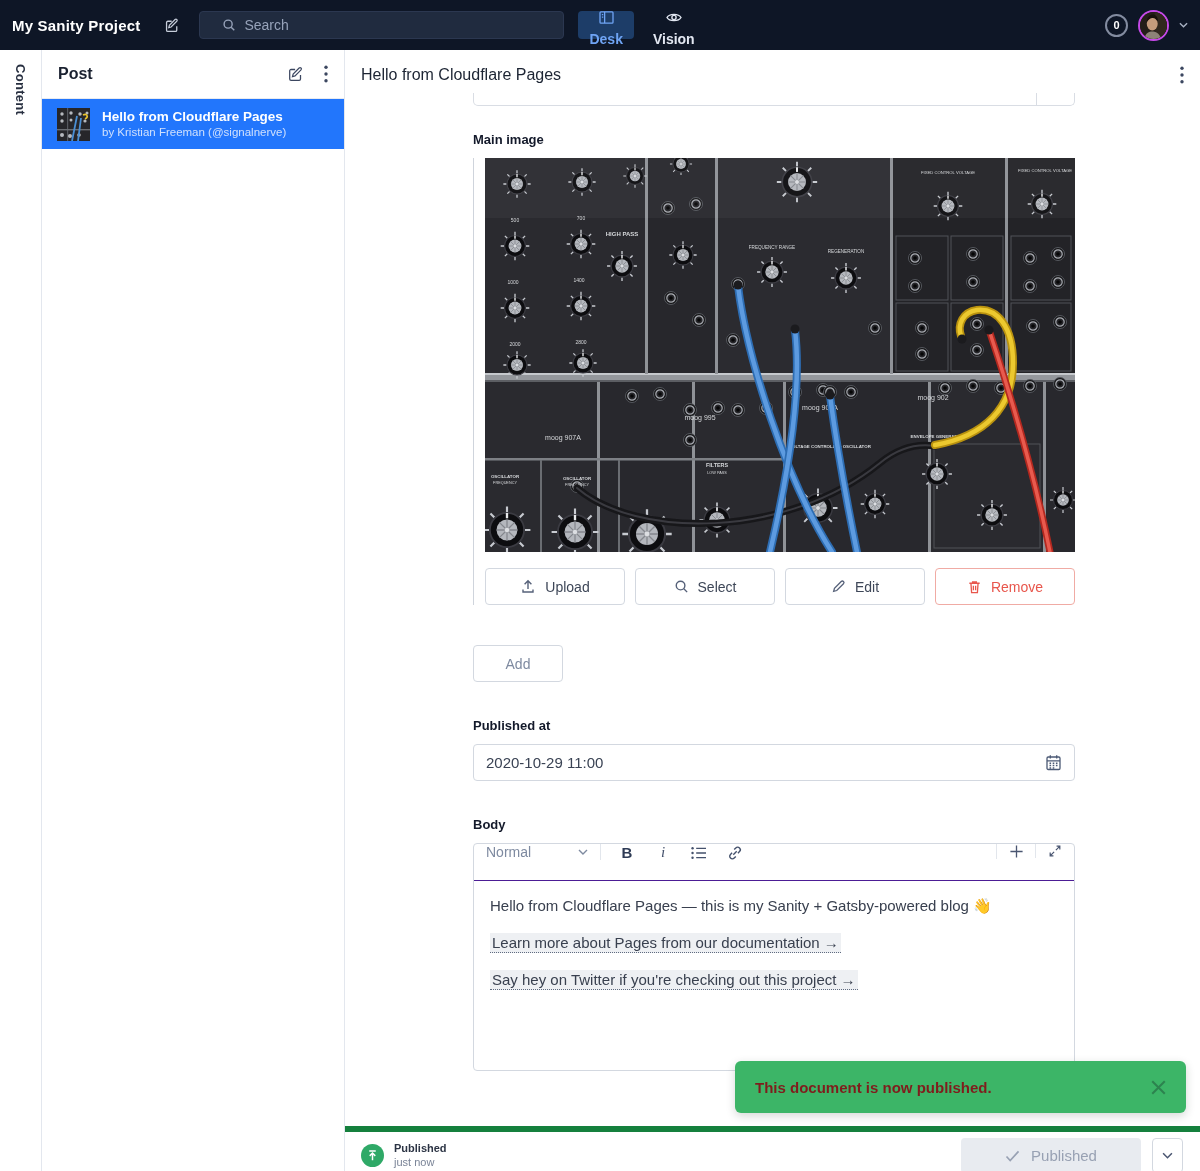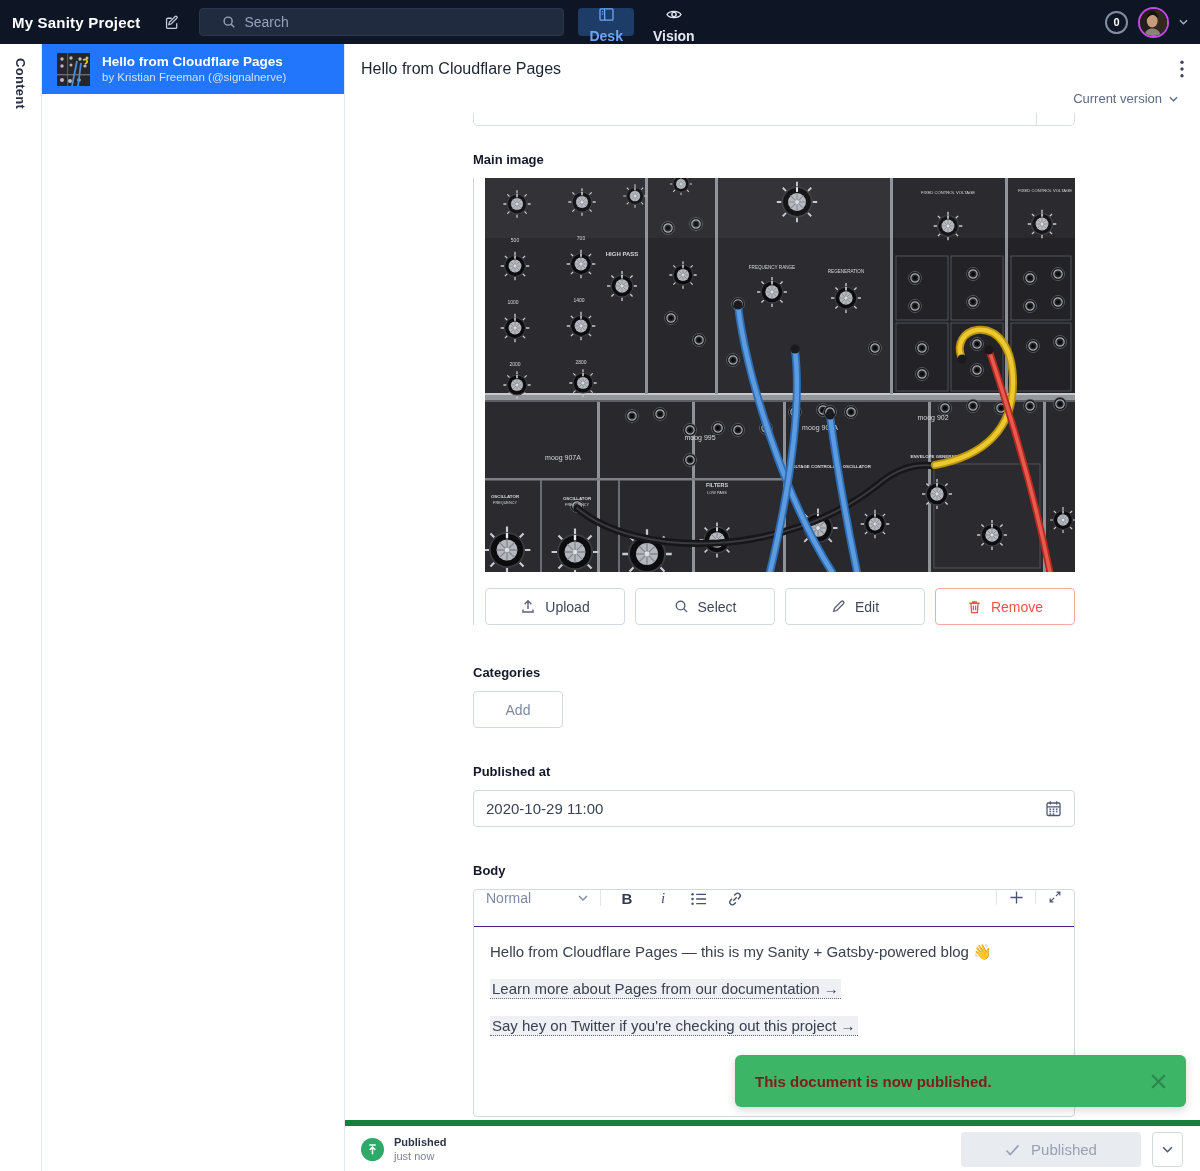--- a/index.html
+++ b/index.html
@@ -1,21 +1,21 @@
 <!DOCTYPE html>
 <html style="--accent: #2276fc; --navbar-bg: #0e1626; --toast-green: #3cb567; --remove-red: #e8564c; --publish-green: #2fa967; --avatar-ring: #c549e8;"><head>
 <meta charset="utf-8">
 <style>
   * { margin:0; padding:0; box-sizing:border-box; }
   html,body { background:#fff; }
   .app { width:1200px; height:1171px; position:relative; background:#fff;
          font-family:"Liberation Sans", sans-serif; overflow:hidden; }
 
   
-  .navbar { height:44px; background:var(--navbar-bg,#0e1626); display:flex; align-items:center; padding:0 12px; }
+  .navbar { height:50px; background:var(--navbar-bg,#0e1626); display:flex; align-items:center; padding:0 12px; }
   .brand { color:#fff; font-size:15px; font-weight:700; letter-spacing:.2px; margin-right:24px; cursor:pointer; }
   .nav-compose { color:#c7cedb; margin-right:18px; display:flex; cursor:pointer; }
   .searchbox { width:365px; height:28px; background:#202b3f; border:1px solid #2b3750; border-radius:4px;
                display:flex; align-items:center; padding:0 22px; gap:8px; color:#97a3ba; }
   .searchbox input { flex:1; background:transparent; border:none; outline:none; color:#dfe5ef; font-size:14px; font-family:inherit; }
   .searchbox input::placeholder { color:#97a3ba; }
   .tabs { display:flex; align-items:center; margin-left:14px; gap:8px; }
   .tab { height:28px; border-radius:4px; display:flex; align-items:center; gap:7px; padding:0 11px;
          color:#e2e7f1; font-size:14px; font-weight:600; cursor:pointer;flex-direction:column; }
   .tab.active { background:#1d3d68; color:#6fa4f4; }
@@ -178,20 +178,38 @@
     </div>
   </div>
 
   <div class="main">
 
     <div class="rail">
       <div class="rail-label">Content</div>
     </div>
 
     <div class="list-pane">
+      <div class="pane-header">
+        <div class="pane-title">Post</div>
+        <div class="pane-icons">
+          <span>
+            <svg width="18" height="18" viewBox="0 0 20 20" fill="none" stroke="currentColor" stroke-width="1.4">
+              <path d="M15 11v4.5A1.5 1.5 0 0 1 13.5 17h-9A1.5 1.5 0 0 1 3 15.5v-9A1.5 1.5 0 0 1 4.5 5H9"></path>
+              <path d="M16.3 3.2a1.55 1.55 0 0 1 2.2 2.2l-7 7-3 .8.8-3 7-7z" transform="translate(-2 0.3) scale(0.95)"></path>
+            </svg>
+          </span>
+          <span>
+            <svg width="4" height="18" viewBox="0 0 4 18" fill="currentColor">
+              <circle cx="2" cy="2.2" r="1.7"></circle>
+                <circle cx="2" cy="9" r="1.7"></circle>
+                <circle cx="2" cy="15.8" r="1.7"></circle>
+            </svg>
+          </span>
+        </div>
+      </div>
       <div class="list-item">
         <svg class="thumb" viewBox="0 0 33 33">
           <rect width="33" height="33" fill="#26262a"></rect>
           <rect x="10" y="0" width="1.2" height="33" fill="#55585e"></rect>
           <rect x="0" y="21" width="33" height="1.4" fill="#6a6d72"></rect>
           <circle cx="5" cy="6" r="1.7" fill="#b6b9be"></circle>
             <circle cx="14" cy="5" r="1.7" fill="#b6b9be"></circle>
           <circle cx="23" cy="6" r="1.7" fill="#b6b9be"></circle>
             <circle cx="30" cy="5" r="1.5" fill="#b6b9be"></circle>
           <circle cx="5" cy="13" r="1.7" fill="#b6b9be"></circle>
@@ -214,26 +232,20 @@
       <div class="doc-header">
         <div class="doc-title-row">
           <div class="doc-title">Hello from Cloudflare Pages</div>
           <span class="doc-kebab">
             <svg width="4" height="18" viewBox="0 0 4 18" fill="currentColor">
               <circle cx="2" cy="2.2" r="1.7"></circle>
                 <circle cx="2" cy="9" r="1.7"></circle>
                 <circle cx="2" cy="15.8" r="1.7"></circle>
             </svg>
           </span>
-        </div>
-        <div class="version-row">
-          <span>Current version</span>
-          <svg width="9" height="6" viewBox="0 0 10 6" fill="none" stroke="currentColor" stroke-width="1.4">
-              <path d="M1 1l4 4 4-4"></path>
-            </svg>
         </div>
       </div>
 
       <div class="doc-scroll">
         <div class="col">
           <div class="slug-partial">
               <span class="divider"></span>
             </div>
 
           <div class="f-image">
@@ -435,21 +447,20 @@
                   <svg width="15" height="16" viewBox="0 0 16 17" fill="none" stroke="currentColor" stroke-width="1.4">
                     <path d="M2.5 4.5h11M6 4.5V3h4v1.5M4.2 4.5l.7 10h6.2l.7-10M6.8 7.2v4.8M9.2 7.2v4.8"></path>
                   </svg>
                   <span>Remove</span>
                 </button>
               </div>
             </div>
           </div>
 
           <div class="f-categories">
-            <div class="field-label">Categories</div>
             <button class="add-btn">Add</button>
           </div>
 
           <div class="f-published">
             <div class="field-label">Published at</div>
             <div class="date-input">
               <span class="val">2020-10-29 11:00</span>
               <span class="cal">
                 <svg width="17" height="17" viewBox="0 0 17 17" fill="none" stroke="currentColor" stroke-width="1.3">
                   <rect x="2" y="3" width="13" height="12.5" rx="1.2"></rect>

